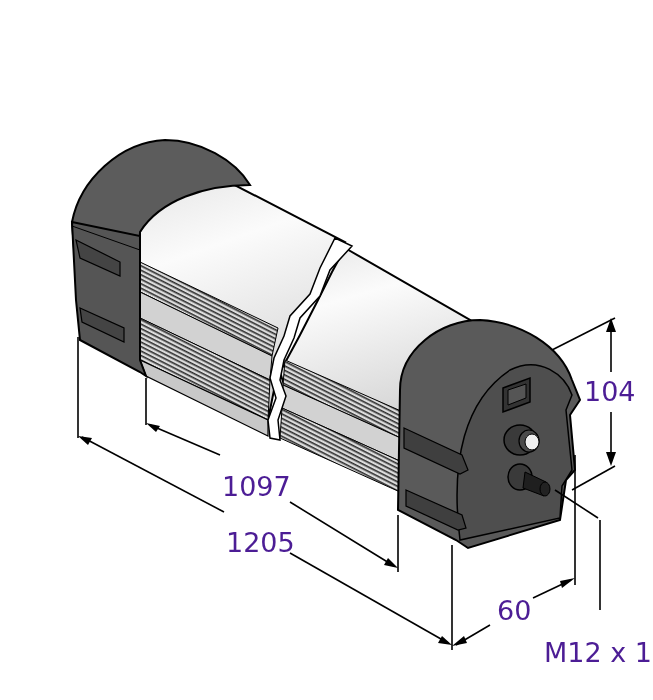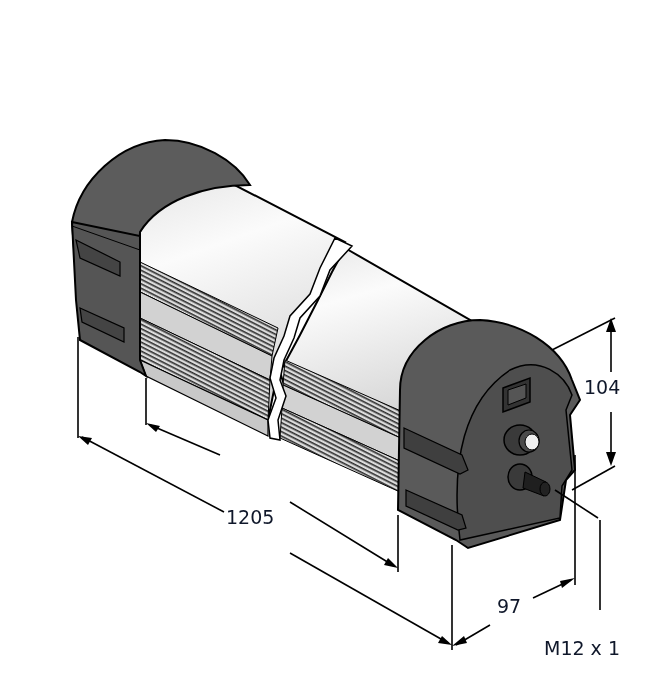--- a/index.html
+++ b/index.html
@@ -1,22 +1,22 @@
 <!DOCTYPE html>
 <html><head>
   <meta charset="utf-8">
   <style>
     html, body { margin: 0; padding: 0; background: #ffffff; }
     .canvas { position: relative; width: 653px; height: 700px; overflow: hidden; background: #fff; }
     svg { position: absolute; left: 0; top: 0; }
     .dim-label {
       position: absolute;
       font-family: "DejaVu Sans", sans-serif;
-      font-size: 19px;
-      color: #0f172a;
+      font-size: 27px;
+      color: #4c1d95;
       line-height: 1;
       white-space: nowrap;
     }
   </style>
 </head>
 <body>
 
 <div class="canvas">
   <svg width="653" height="700" viewBox="0 0 653 700">
     <defs>
@@ -116,16 +116,17 @@
       <polygon points="78,436 92,438 88,445"></polygon>
       <polygon points="452,645 438,643 442,636"></polygon>
       <polygon points="452,646 464,636 467,643"></polygon>
       <polygon points="575,578 562,588 560,581"></polygon>
       <polygon points="611,318 606,332 616,332"></polygon>
       <polygon points="611,466 606,452 616,452"></polygon>
     </g>
   </svg>
 
   <span class="dim-label" style="left:584px; top:378px;">104</span>
-  <span class="dim-label" style="left:226px; top:508px;">1205</span>
-  <span class="dim-label" style="left:497px; top:597px;">97</span>
+  <span class="dim-label" style="left:222px; top:473px;">1097</span>
+  <span class="dim-label" style="left:226px; top:529px;">1205</span>
+  <span class="dim-label" style="left:497px; top:597px;">60</span>
   <span class="dim-label" style="left:544px; top:619px;margin-top:20px;">M12 x 1</span>
 </div>
 
 </body></html>

